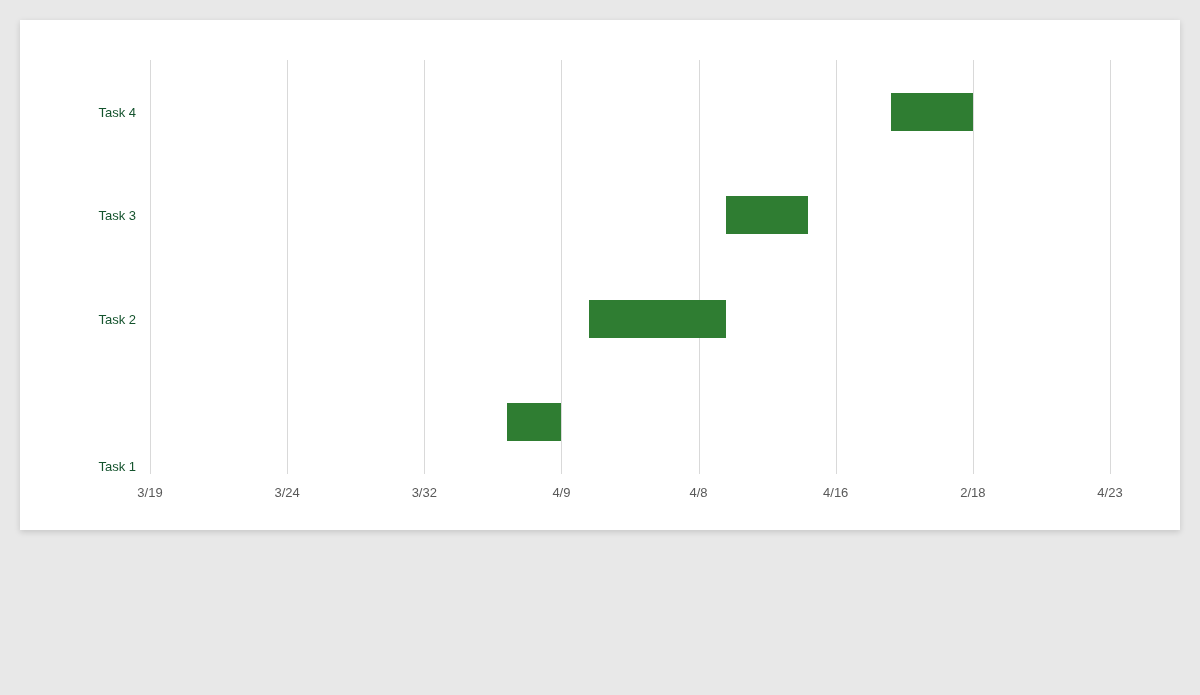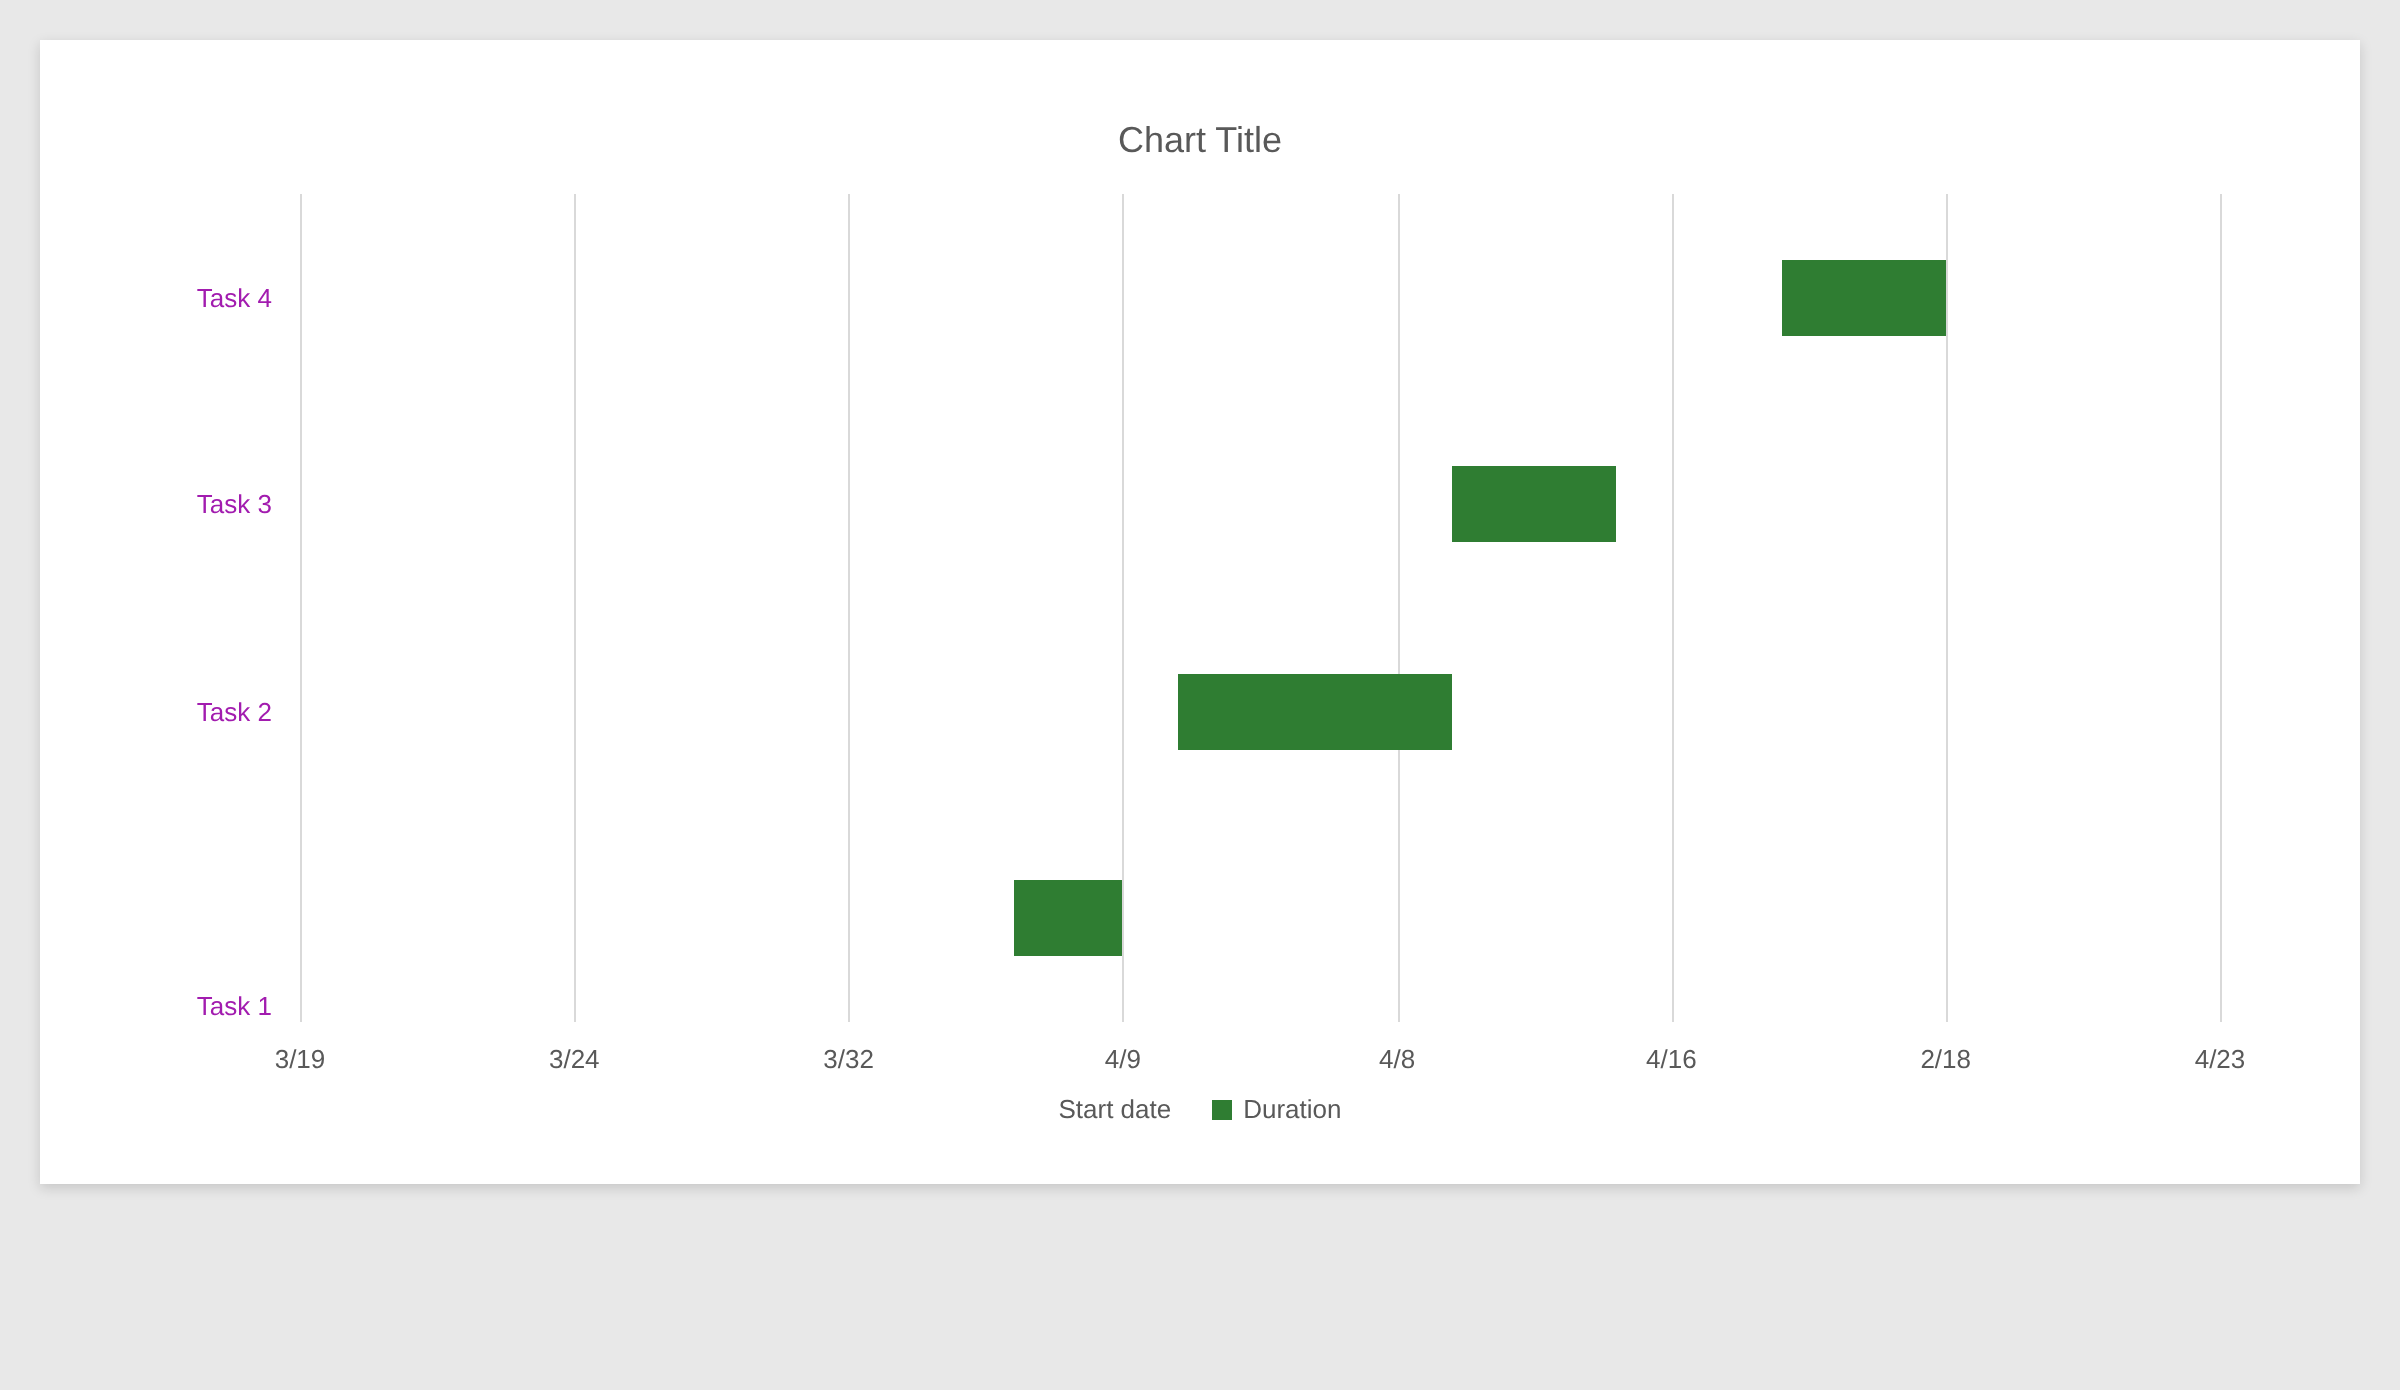--- a/index.html
+++ b/index.html
@@ -2,31 +2,30 @@
 <html><head>
   <meta charset="utf-8">
   <style>
     body{margin:0;background:#e8e8e8;font-family:"Segoe UI","Aptos",Arial,sans-serif;color:#595959;display:flex;align-items:flex-start;justify-content:center}
     .card{width:1160px;margin:20px;background:#fff;box-shadow:0 2px 6px rgba(0,0,0,.15);padding:40px 60px 30px}
     .title{text-align:center;font-size:18px;color:#595959;margin-bottom:16px}
     .canvas{position:relative;height:440px;margin-left:70px;margin-right:10px}
     .plot{position:absolute;inset:0}
     .grid-line{position:absolute;top:0;bottom:26px;width:1px;background:#d9d9d9}
     .x-tick{position:absolute;bottom:0;transform:translateX(-50%);font-size:13px;color:#595959}
-    .y-tick{position:absolute;right:100%;padding-right:14px;transform:translateY(-50%);font-size:13px;white-space:nowrap;color:#a21caf}
+    .y-tick{position:absolute;right:100%;padding-right:14px;transform:translateY(-50%);font-size:13px;white-space:nowrap;color:#14532d}
     .bar{position:absolute;height:38px;transform:translateY(-50%);background:#2f7d32}
     .legend{display:flex;justify-content:center;align-items:center;gap:20px;margin-top:10px;font-size:13px}
     .swatch{display:inline-block;width:10px;height:10px;background:#2f7d32;margin-right:6px;vertical-align:middle}
     .legend-item{display:inline-flex;align-items:center}
   </style>
 </head>
 <body>
 
 <div class="card">
-  <div class="title">Chart Title</div>
 
   <div class="canvas">
     <div class="plot" id="plot">
         <div class="grid-line" style="left: 0px;"></div>
         <div class="x-tick" style="left: 0px;">3/19</div>
         <div class="grid-line" style="left: 137.143px;"></div>
         <div class="x-tick" style="left: 137.143px;">3/24</div>
         <div class="grid-line" style="left: 274.286px;"></div>
         <div class="x-tick" style="left: 274.286px;">3/32</div>
         <div class="grid-line" style="left: 411.429px;"></div>
@@ -43,22 +42,13 @@
         <div class="bar" style="top: 51.75px; left: 740.571px; width: 82.2857px; background: rgb(47, 125, 50);"></div>
         <div class="y-tick" style="top: 155.25px;">Task 3</div>
         <div class="bar" style="top: 155.25px; left: 576px; width: 82.2857px; background: rgb(47, 125, 50);"></div>
         <div class="y-tick" style="top: 258.75px;">Task 2</div>
         <div class="bar" style="top: 258.75px; left: 438.857px; width: 137.143px; background: rgb(47, 125, 50);"></div>
         <div class="y-tick" style="top: 362.25px; margin-top: 44px;">Task 1</div>
         <div class="bar" style="top: 362.25px; left: 356.571px; width: 54.8571px; background: rgb(47, 125, 50);"></div>
       </div>
   </div>
 
-  <div class="legend">
-    <span class="legend-item">
-      <span>Start date</span>
-    </span>
-    <span class="legend-item">
-      <span class="swatch"></span>
-      <span>Duration</span>
-    </span>
-  </div>
 </div>
 
 </body></html>

